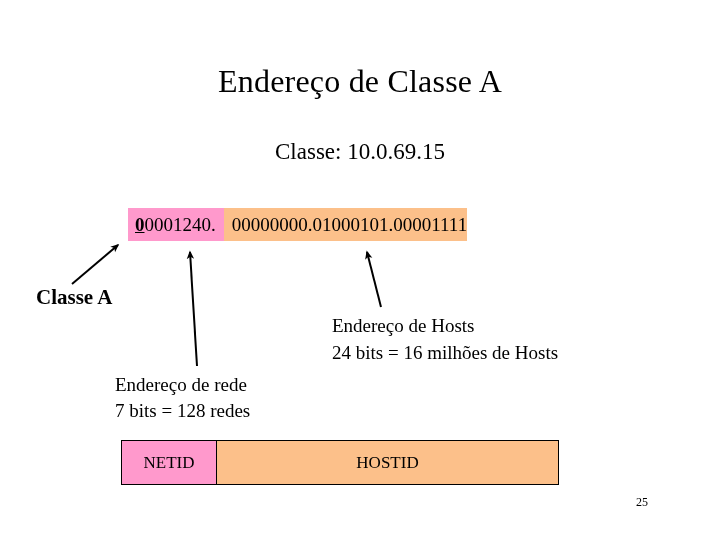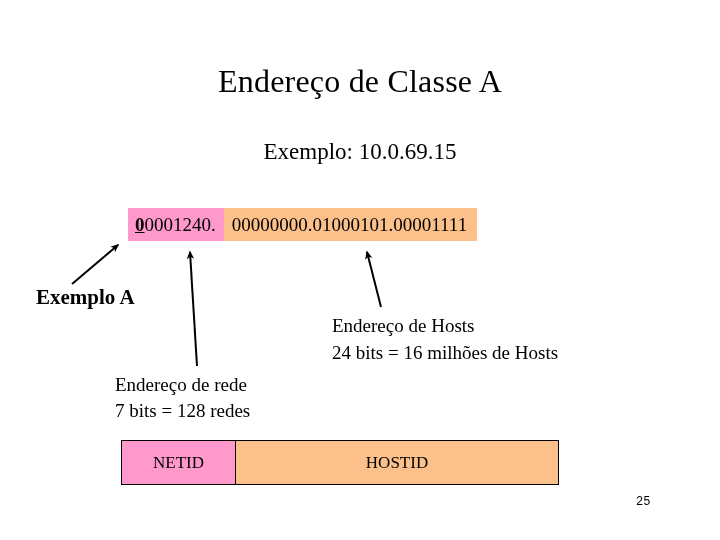--- a/index.html
+++ b/index.html
@@ -64,21 +64,20 @@
     white-space: nowrap;
   }
   .bits-net {
     background: #FF99CC;
     padding-left: 7px;
     padding-right: 8px;
   }
   .bits-host {
     background: #FCC08A;
     padding-left: 8px;
-    padding-right: 10px;
   }
   .classbit {
     font-weight: bold;
     text-decoration: underline;
   }
 
   
   .arrows {
     position: absolute;
     left: 0; top: 0;
@@ -127,67 +126,66 @@
   }
   .idcell {
     display: flex;
     align-items: center;
     justify-content: center;
     font-size: 17px;
     height: 100%;
     box-sizing: border-box;
   }
   .idcell-net {
-    width: 114px;
+    width: 95px;
     background: #FF99CC;
     border-right: 1px solid #000000;
   }
   .idcell-host {
     flex: 1 1 auto;
     background: #FCC08A;
   }
 
   
   .pagenum {
     position: absolute;
     left: 636px;
     top: 495px;
     font-size: 12px;
     line-height: 14px;
-    font-family: Liberation Mono, monospace;
   }
 </style>
 </head>
 <body>
 
 <div class="slide">
 
   <div class="title">Endereço de Classe A</div>
-  <div class="subtitle">Exemplo: 10.0.69.15</div>
+  <div class="subtitle">Classe: 10.0.69.15</div>
 
   <div class="bits-bar">
     <div class="bits-seg bits-net">
       <span class="classbit">0</span>
         <span>0001240.</span>
     </div>
     <div class="bits-seg bits-host">00000000.01000101.00001111</div>
   </div>
 
   <svg class="arrows" viewBox="0 0 720 540" width="720" height="540">
     <defs>
       <marker id="ah" markerWidth="9" markerHeight="9" refX="7" refY="4.5" orient="auto" markerUnits="userSpaceOnUse">
         <path d="M0,0.8 L8.5,4.5 L0,8.2 L2.2,4.5 Z" fill="#000000"></path>
       </marker>
     </defs>
     <line x1="72" y1="284" x2="118" y2="245" stroke="#000000" stroke-width="2" marker-end="url(#ah)"></line>
     <line x1="197" y1="366" x2="190" y2="252" stroke="#000000" stroke-width="2" marker-end="url(#ah)"></line>
     <line x1="381" y1="307" x2="367" y2="252" stroke="#000000" stroke-width="2" marker-end="url(#ah)"></line>
   </svg>
 
-  <div class="label-classe">Exemplo A</div>
+  <div class="label-classe">Classe A</div>
 
   <div class="label-rede">
     <div>Endereço de rede</div>
     <div>7 bits = 128 redes</div>
   </div>
 
   <div class="label-host">
     <div>Endereço de Hosts</div>
     <div>24 bits = 16 milhões de Hosts</div>
   </div>

